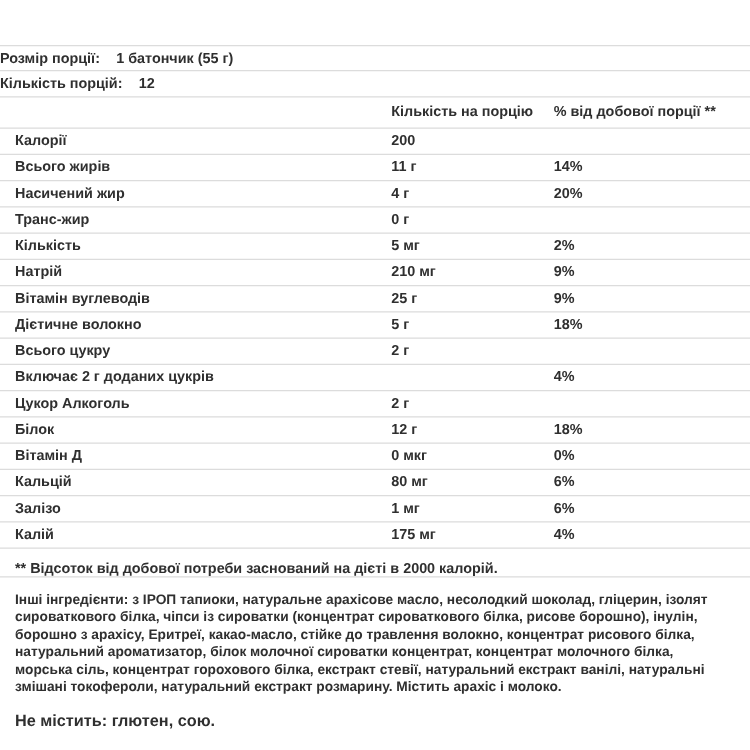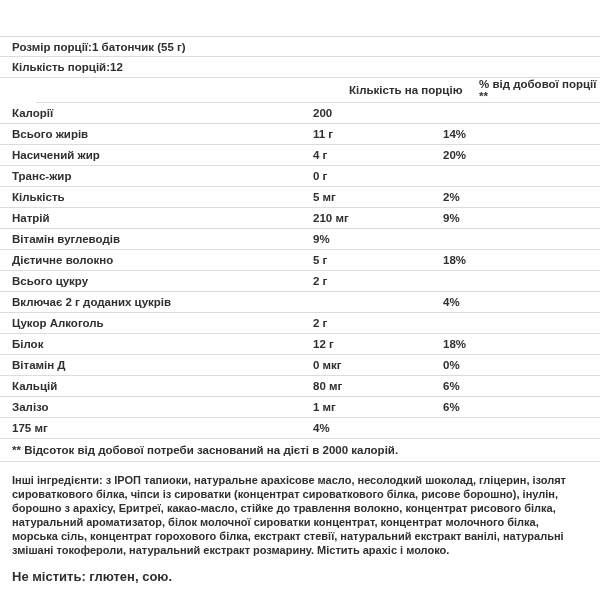--- a/index.html
+++ b/index.html
@@ -8,40 +8,40 @@
     font-family: "Liberation Sans", sans-serif;
     color: #2f2f2f;
     font-weight: 700;
     -webkit-font-smoothing: antialiased;
   }
   .panel { width: 600px; padding-top: 36px; }
   .info-row {
     height: 21px;
     display: flex;
     align-items: center;
-    gap: 0;
-    padding-left: 12px;
+    gap: 13px;
+    padding-left: 0;
     font-size: 11.5px;
     border-bottom: 1px solid #dcdcdc;
   }
   .info-row.first { border-top: 1px solid #dcdcdc; }
   .grid-row {
     display: grid;
     grid-template-columns: 313px 130px 1fr;
     align-items: center;
     border-bottom: 1px solid #dcdcdc;
     font-size: 11.5px;
   }
   .grid-row > div:first-child { padding-left: 12px; }
-  .header-row { height: 25px; margin-left: 36px; }
+  .header-row { height: 25px; }
   .data-row { height: 21px; }
   .footnote-row {
     height: 23px;
     display: flex;
-    align-items: center;
+    align-items: flex-end;
     padding-left: 12px;
     font-size: 11.5px;
     border-bottom: 1px solid #dcdcdc;
   }
   .ingredients {
     padding: 11px 14px 0 12px;
     font-size: 11px;
     line-height: 14px;
   }
   .free-from {
@@ -102,20 +102,21 @@
   </div>
 
   <div class="grid-row data-row">
     <div>Натрій</div>
     <div>210 мг</div>
     <div>9%</div>
   </div>
 
   <div class="grid-row data-row">
     <div>Вітамін вуглеводів</div>
+    <div>25 г</div>
     <div>9%</div>
   </div>
 
   <div class="grid-row data-row">
     <div>Дієтичне волокно</div>
     <div>5 г</div>
     <div>18%</div>
   </div>
 
   <div class="grid-row data-row">
@@ -154,20 +155,21 @@
     <div>6%</div>
   </div>
 
   <div class="grid-row data-row">
     <div>Залізо</div>
     <div>1 мг</div>
     <div>6%</div>
   </div>
 
   <div class="grid-row data-row">
+    <div>Калій</div>
     <div>175 мг</div>
     <div>4%</div>
   </div>
 </div>
 
   <div class="footnote-row">
     <span>** Відсоток від добової потреби заснований на дієті в 2000 калорій.</span>
   </div>
 
   <p class="ingredients">

